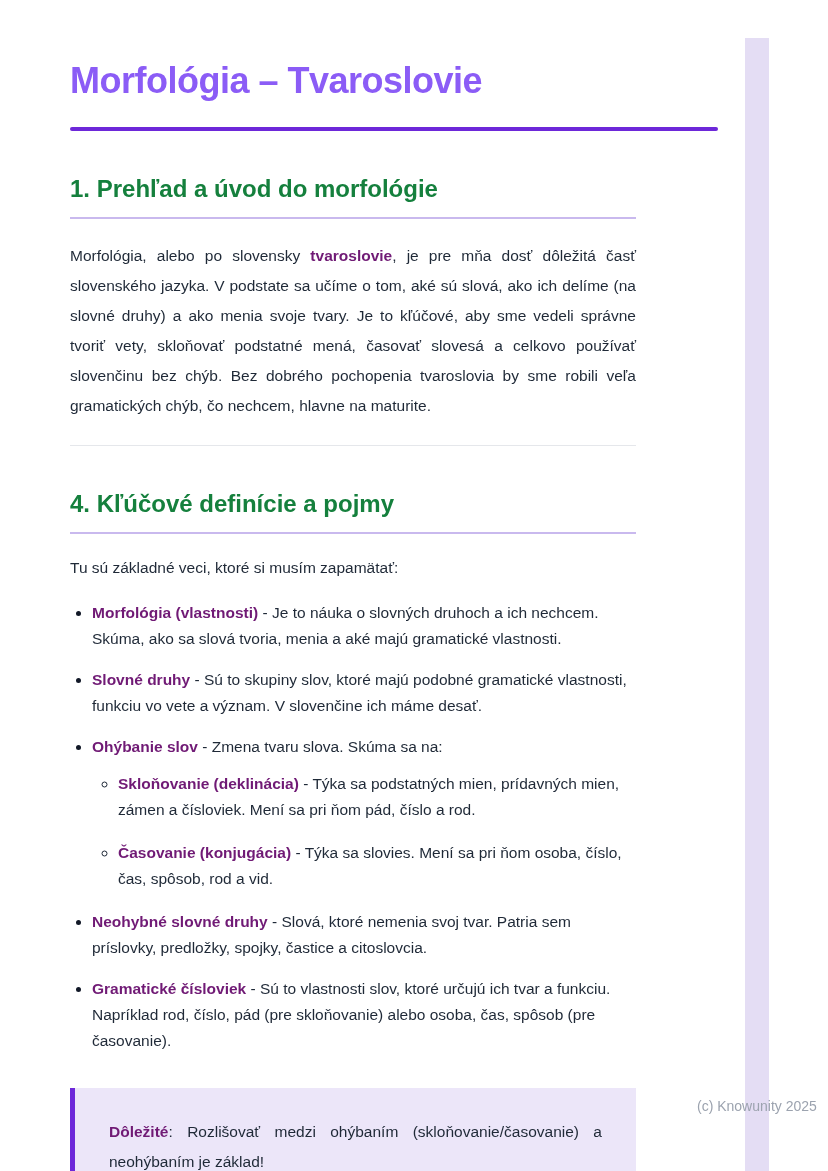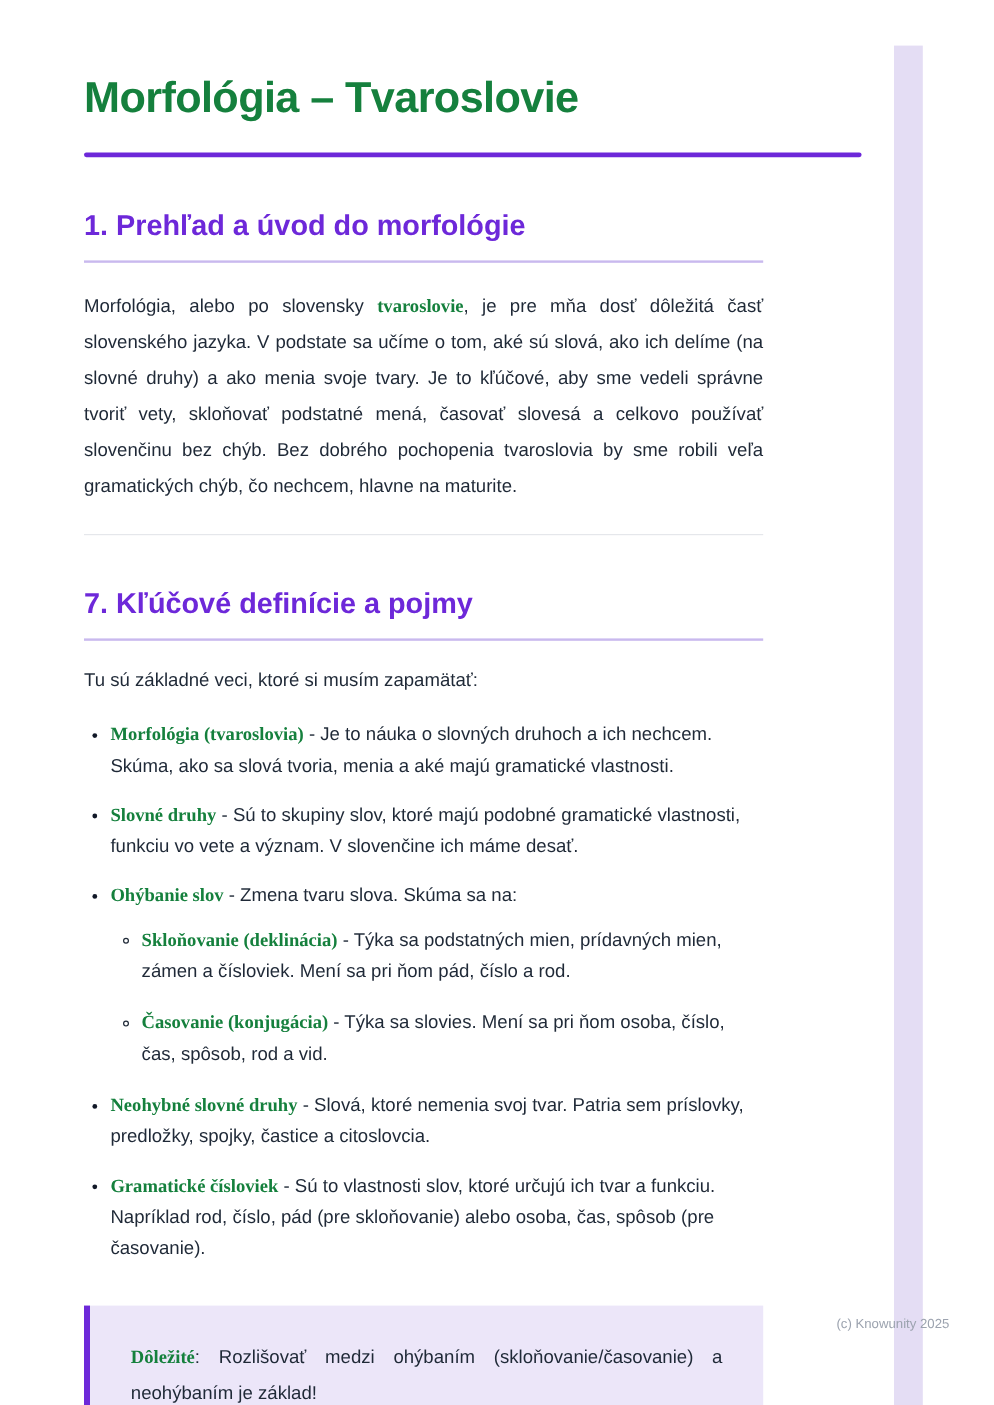--- a/index.html
+++ b/index.html
@@ -24,36 +24,36 @@
     position: absolute;
     left: 70px;
     top: 0;
     width: 566px;
   }
   h1.page-title {
     margin: 60px 0 0 0;
     font-size: 36px;
     line-height: 1.15;
     font-weight: bold;
-    color: #15803d;
+    color: #8b5cf6;
     letter-spacing: -0.5px;
   }
   .title-rule {
     margin-top: 26px;
     width: 648px;
     height: 4px;
     background: #6d28d9;
     border-radius: 2px;
   }
   h2.section-heading {
     margin: 44px 0 0 0;
     font-size: 24px;
     line-height: 1.2;
     font-weight: bold;
-    color: #6d28d9;
+    color: #15803d;
   }
   .h-rule {
     margin-top: 13px;
     height: 2px;
     width: 100%;
     background: #c9b9ee;
   }
   p.lead {
     margin: 22px 0 0 0;
     font-size: 15.5px;
@@ -78,40 +78,40 @@
     line-height: 26px;
   }
   ul.main-list > li { margin-bottom: 15px; }
   ul.main-list > li::marker { color: #111827; }
   ul.sub-list {
     list-style: circle;
     margin: 11px 0 0 0;
     padding-left: 26px;
   }
   ul.sub-list > li { margin-bottom: 17px; }
-  strong.term { color: #15803d; font-family: Liberation Serif, serif; }
+  strong.term { color: #701a75; }
   .callout {
     margin-top: 34px;
     background: #ece6f9;
     border-left: 5px solid #6d28d9;
     padding: 17px 22px;
   }
   .callout p {
     margin: 12px;
     font-size: 15.5px;
     line-height: 30px;
     text-align: justify;
   }
   .footer {
     position: absolute;
     left: 697px;
     top: 1098px;
     width: 80px;
     text-align: right;
-    font-size: 11px;
+    font-size: 14px;
     color: #9ca3af;
     white-space: nowrap;
   }
 </style>
 </head>
 <body>
 
 <div class="stripe"></div>
 
 <div class="content">
@@ -119,27 +119,27 @@
   <h1 class="page-title">Morfológia – Tvaroslovie</h1>
   <div class="title-rule"></div>
 
   <h2 class="section-heading">1. Prehľad a úvod do morfológie</h2>
   <div class="h-rule"></div>
 
   <p class="lead"><span>Morfológia, alebo po slovensky </span><strong class="term">tvaroslovie</strong><span>, je pre mňa dosť dôležitá časť slovenského jazyka. V podstate sa učíme o tom, aké sú slová, ako ich delíme (na slovné druhy) a ako menia svoje tvary. Je to kľúčové, aby sme vedeli správne tvoriť vety, skloňovať podstatné mená, časovať slovesá a celkovo používať slovenčinu bez chýb. Bez dobrého pochopenia tvaroslovia by sme robili veľa gramatických chýb, čo nechcem, hlavne na maturite.</span></p>
 
   <hr class="divider">
 
-  <h2 class="section-heading">7. Kľúčové definície a pojmy</h2>
+  <h2 class="section-heading">4. Kľúčové definície a pojmy</h2>
   <div class="h-rule"></div>
 
   <p class="intro">Tu sú základné veci, ktoré si musím zapamätať:</p>
 
   <ul class="main-list">
-    <li><strong class="term">Morfológia (tvaroslovia)</strong><span> - Je to náuka o slovných druhoch a ich nechcem. Skúma, ako sa slová tvoria, menia a aké majú gramatické vlastnosti.</span></li>
+    <li><strong class="term">Morfológia (vlastnosti)</strong><span> - Je to náuka o slovných druhoch a ich nechcem. Skúma, ako sa slová tvoria, menia a aké majú gramatické vlastnosti.</span></li>
     <li><strong class="term">Slovné druhy</strong><span> - Sú to skupiny slov, ktoré majú podobné gramatické vlastnosti, funkciu vo vete a význam. V slovenčine ich máme desať.</span></li>
     <li><strong class="term">Ohýbanie slov</strong><span> - Zmena tvaru slova. Skúma sa na:</span>
       <ul class="sub-list">
         <li><strong class="term">Skloňovanie (deklinácia)</strong><span> - Týka sa podstatných mien, prídavných mien, zámen a čísloviek. Mení sa pri ňom pád, číslo a rod.</span></li>
         <li><strong class="term">Časovanie (konjugácia)</strong><span> - Týka sa slovies. Mení sa pri ňom osoba, číslo, čas, spôsob, rod a vid.</span></li>
       </ul>
     </li>
     <li><strong class="term">Neohybné slovné druhy</strong><span> - Slová, ktoré nemenia svoj tvar. Patria sem príslovky, predložky, spojky, častice a citoslovcia.</span></li>
     <li><strong class="term">Gramatické čísloviek</strong><span> - Sú to vlastnosti slov, ktoré určujú ich tvar a funkciu. Napríklad rod, číslo, pád (pre skloňovanie) alebo osoba, čas, spôsob (pre časovanie).</span></li>
   </ul>

